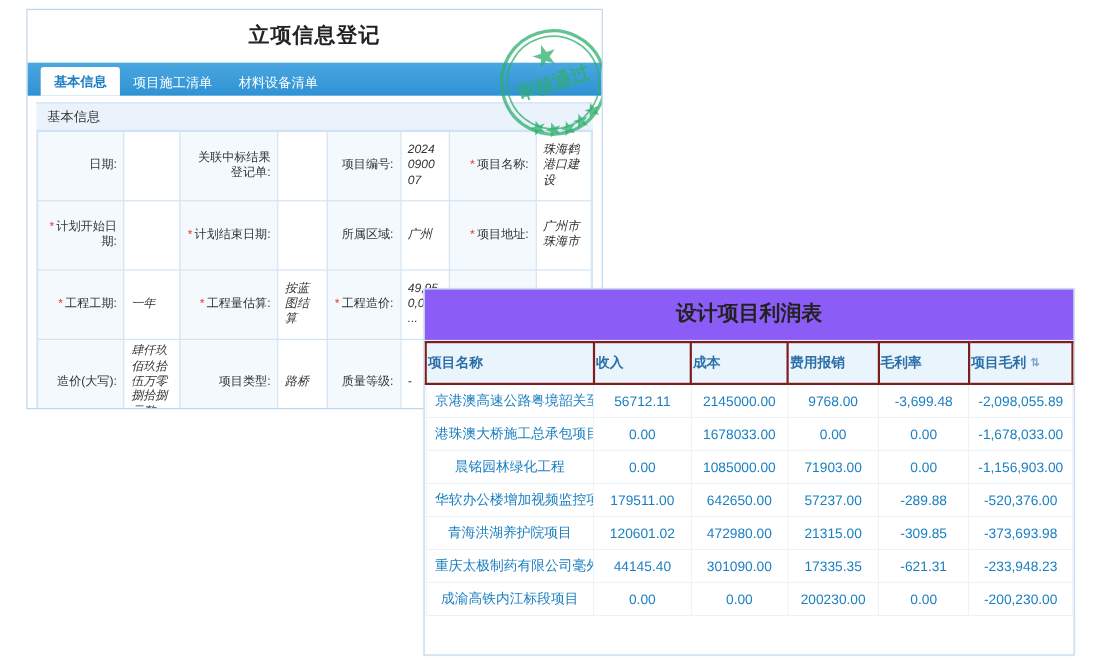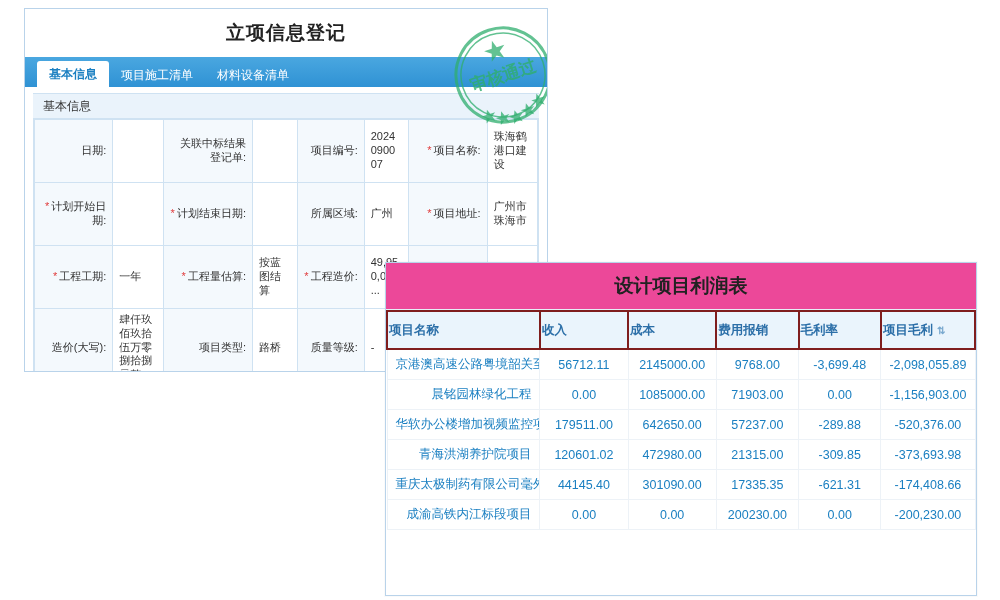--- a/index.html
+++ b/index.html
@@ -99,20 +99,21 @@
     line-height: 1.25;
   }
   td.lbl {
     background: #f4f9fd;
     text-align: right;
     color: #333;
   }
   td.val {
     background: #ffffff;
     color: #444;
+    font-style: italic;
   }
   .req {
     color: #e03b3b;
     margin-right: 2px;
   }
 
   
   .stamp {
     position: absolute;
     left: 422px;
@@ -136,21 +137,21 @@
     box-shadow: 0 0 0 1px rgba(0,0,0,0.02);
     overflow: hidden;
   }
   .win2-title {
     height: 46px;
     line-height: 46px;
     text-align: center;
     font-size: 19px;
     font-weight: bold;
     color: #222;
-    background: #ec4899;
+    background: #8b5cf6;
     border-bottom: 1px solid #e6eff7;
   }
   table.grid {
     border-collapse: collapse;
     width: 100%;
     table-layout: fixed;
   }
   table.grid th {
     background: #eaf4fc;
     color: #2c6fa8;
@@ -164,21 +165,21 @@
   table.grid td {
     height: 29px;
     border: 1px solid #edf2f7;
     font-size: 12.5px;
     color: #1a7fc1;
     padding: 0 8px;
     white-space: nowrap;
     overflow: hidden;
   }
   td.c-name {
-    text-align: right;
+    text-align: center;
     color: #1a7fc1;
     margin-top: 36px;
   }
   td.c-num {
     text-align: center;
     color: #1a7fc1;
   }
   .sort-icon {
     display: inline-block;
     margin-left: 4px;
@@ -307,20 +308,28 @@
       <tbody>
         <tr>
           <td class="c-name">京港澳高速公路粤境韶关至</td>
           <td class="c-num">56712.11</td>
           <td class="c-num">2145000.00</td>
           <td class="c-num">9768.00</td>
           <td class="c-num">-3,699.48</td>
           <td class="c-num">-2,098,055.89</td>
         </tr>
         <tr>
+          <td class="c-name">港珠澳大桥施工总承包项目</td>
+          <td class="c-num">0.00</td>
+          <td class="c-num">1678033.00</td>
+          <td class="c-num">0.00</td>
+          <td class="c-num">0.00</td>
+          <td class="c-num">-1,678,033.00</td>
+        </tr>
+        <tr>
           <td class="c-name">晨铭园林绿化工程</td>
           <td class="c-num">0.00</td>
           <td class="c-num">1085000.00</td>
           <td class="c-num">71903.00</td>
           <td class="c-num">0.00</td>
           <td class="c-num">-1,156,903.00</td>
         </tr>
         <tr>
           <td class="c-name">华软办公楼增加视频监控项</td>
           <td class="c-num">179511.00</td>
@@ -336,21 +345,21 @@
           <td class="c-num">21315.00</td>
           <td class="c-num">-309.85</td>
           <td class="c-num">-373,693.98</td>
         </tr>
         <tr>
           <td class="c-name">重庆太极制药有限公司毫外</td>
           <td class="c-num">44145.40</td>
           <td class="c-num">301090.00</td>
           <td class="c-num">17335.35</td>
           <td class="c-num">-621.31</td>
-          <td class="c-num">-174,408.66</td>
+          <td class="c-num">-233,948.23</td>
         </tr>
         <tr>
           <td class="c-name">成渝高铁内江标段项目</td>
           <td class="c-num">0.00</td>
           <td class="c-num">0.00</td>
           <td class="c-num">200230.00</td>
           <td class="c-num">0.00</td>
           <td class="c-num">-200,230.00</td>
         </tr>
       </tbody>

